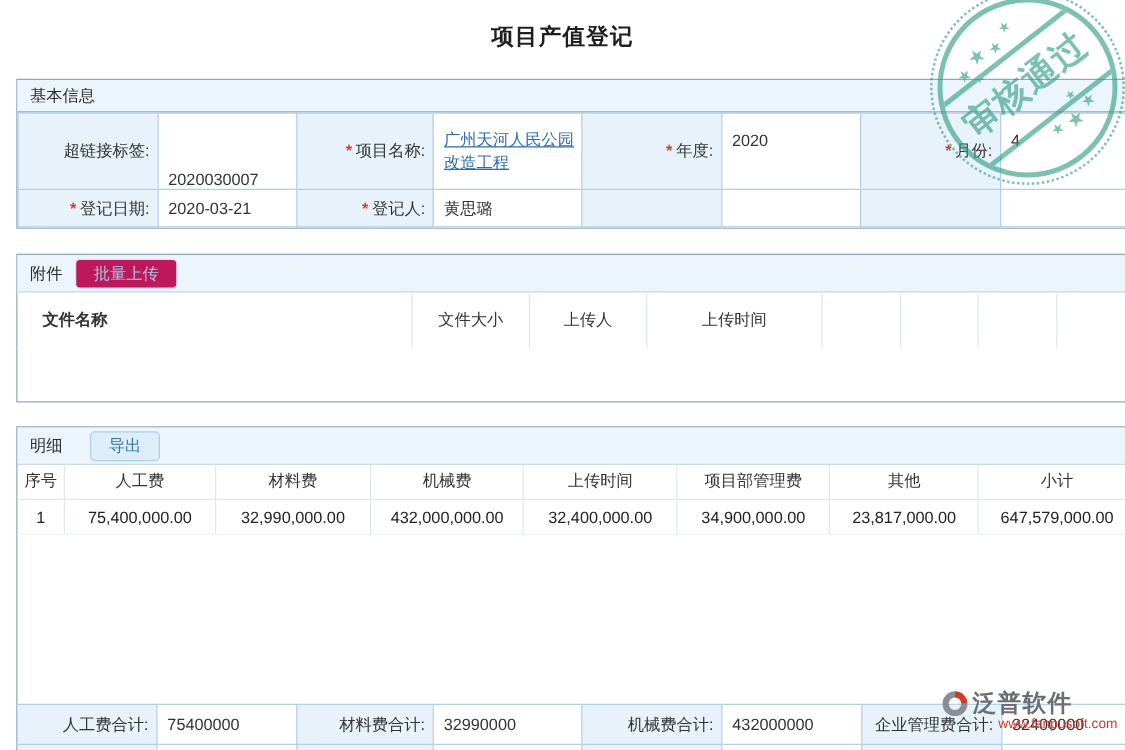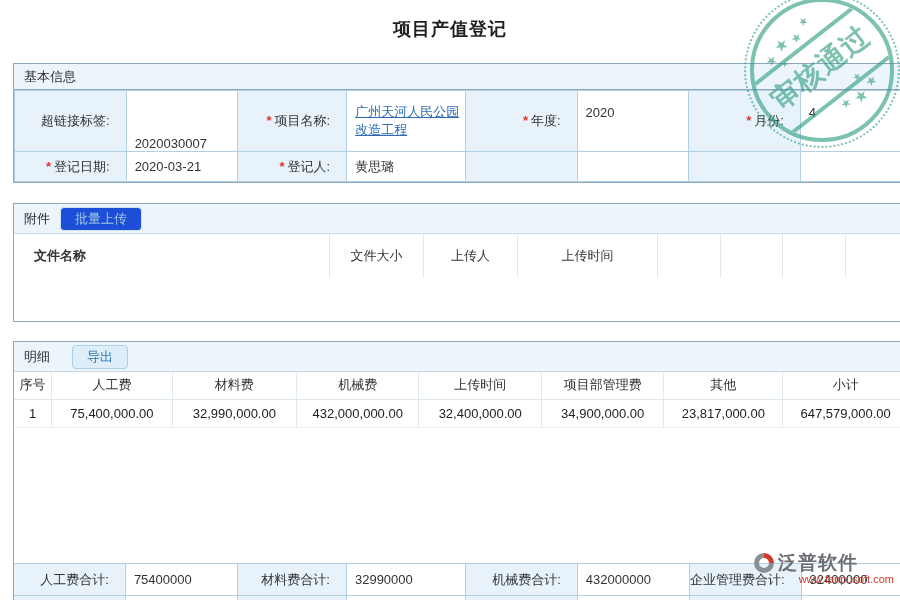--- a/index.html
+++ b/index.html
@@ -27,40 +27,40 @@
   .sec1 .band { height:26px; }
   .sec2 { top:203px; height:119px; }
   .sec2 .band { height:30px; border-bottom:1px solid #c9d9e6; }
   .sec3 { top:341px; height:284px; }
   .sec3 .band { height:30px; border-bottom:1px solid #c9d9e6;gap:22px; }
 
   table { border-collapse:collapse; width:100%; table-layout:fixed; }
 
   
   .grid8 td { border:1px solid #b3cfe4; font-size:13px; }
-  .grid8 td.lbl { background:#e7f2fb; text-align:right; padding-right:16px; color:#333; }
+  .grid8 td.lbl { background:#e7f2fb; text-align:right; padding-right:6px; color:#333; }
   .grid8 td.val { background:#fff; text-align:left; padding-left:8px; color:#333; }
   .req { color:#e0342e; margin-right:3px; font-weight:bold; }
   .row-tall { height:61px; }
   .row-short { height:30px; }
   a.cell-link { color:#2f6bb3; text-decoration:underline; }
 
   
   .lt th, .lt td { border-right:1px solid #e0e9f1; font-weight:normal; color:#333; font-size:13px; }
   .lt th:last-child, .lt td:last-child { border-right:none; }
   .attach-head th { height:44px; border-bottom:1px solid #ffffff; text-align:center; }
   .attach-head th.fname { text-align:left; padding-left:20px;font-weight:bold; }
   .det-head th { height:27px; text-align:center; border-bottom:1px solid #dfe8f0; }
   .det-row td { height:28px; text-align:center; color:#222; border-bottom:1px solid #eef3f8; }
 
   .btn {
     display:inline-block; border-radius:4px; padding:3px 14px; font-size:13px; line-height:16px;
     cursor:pointer;
   }
-  .btn-upload { background:#1d4ed8; border:1px solid #cfe4f2; color:#a4c8e1; }
+  .btn-upload { background:#be185d; border:1px solid #cfe4f2; color:#a4c8e1; }
   .btn-export { background:#ddeef9; border:1px solid #aacfe8; color:#2f77ae; }
 
   .totals-wrap { position:absolute; left:-1px; right:-1px; top:221px; }
   .totals-wrap td { height:32px; }
 
   
   .stamp {
     position:absolute; left:744px; top:-8px; width:156px; height:156px;
     opacity:0.62; pointer-events:none; z-index:50;
   }

